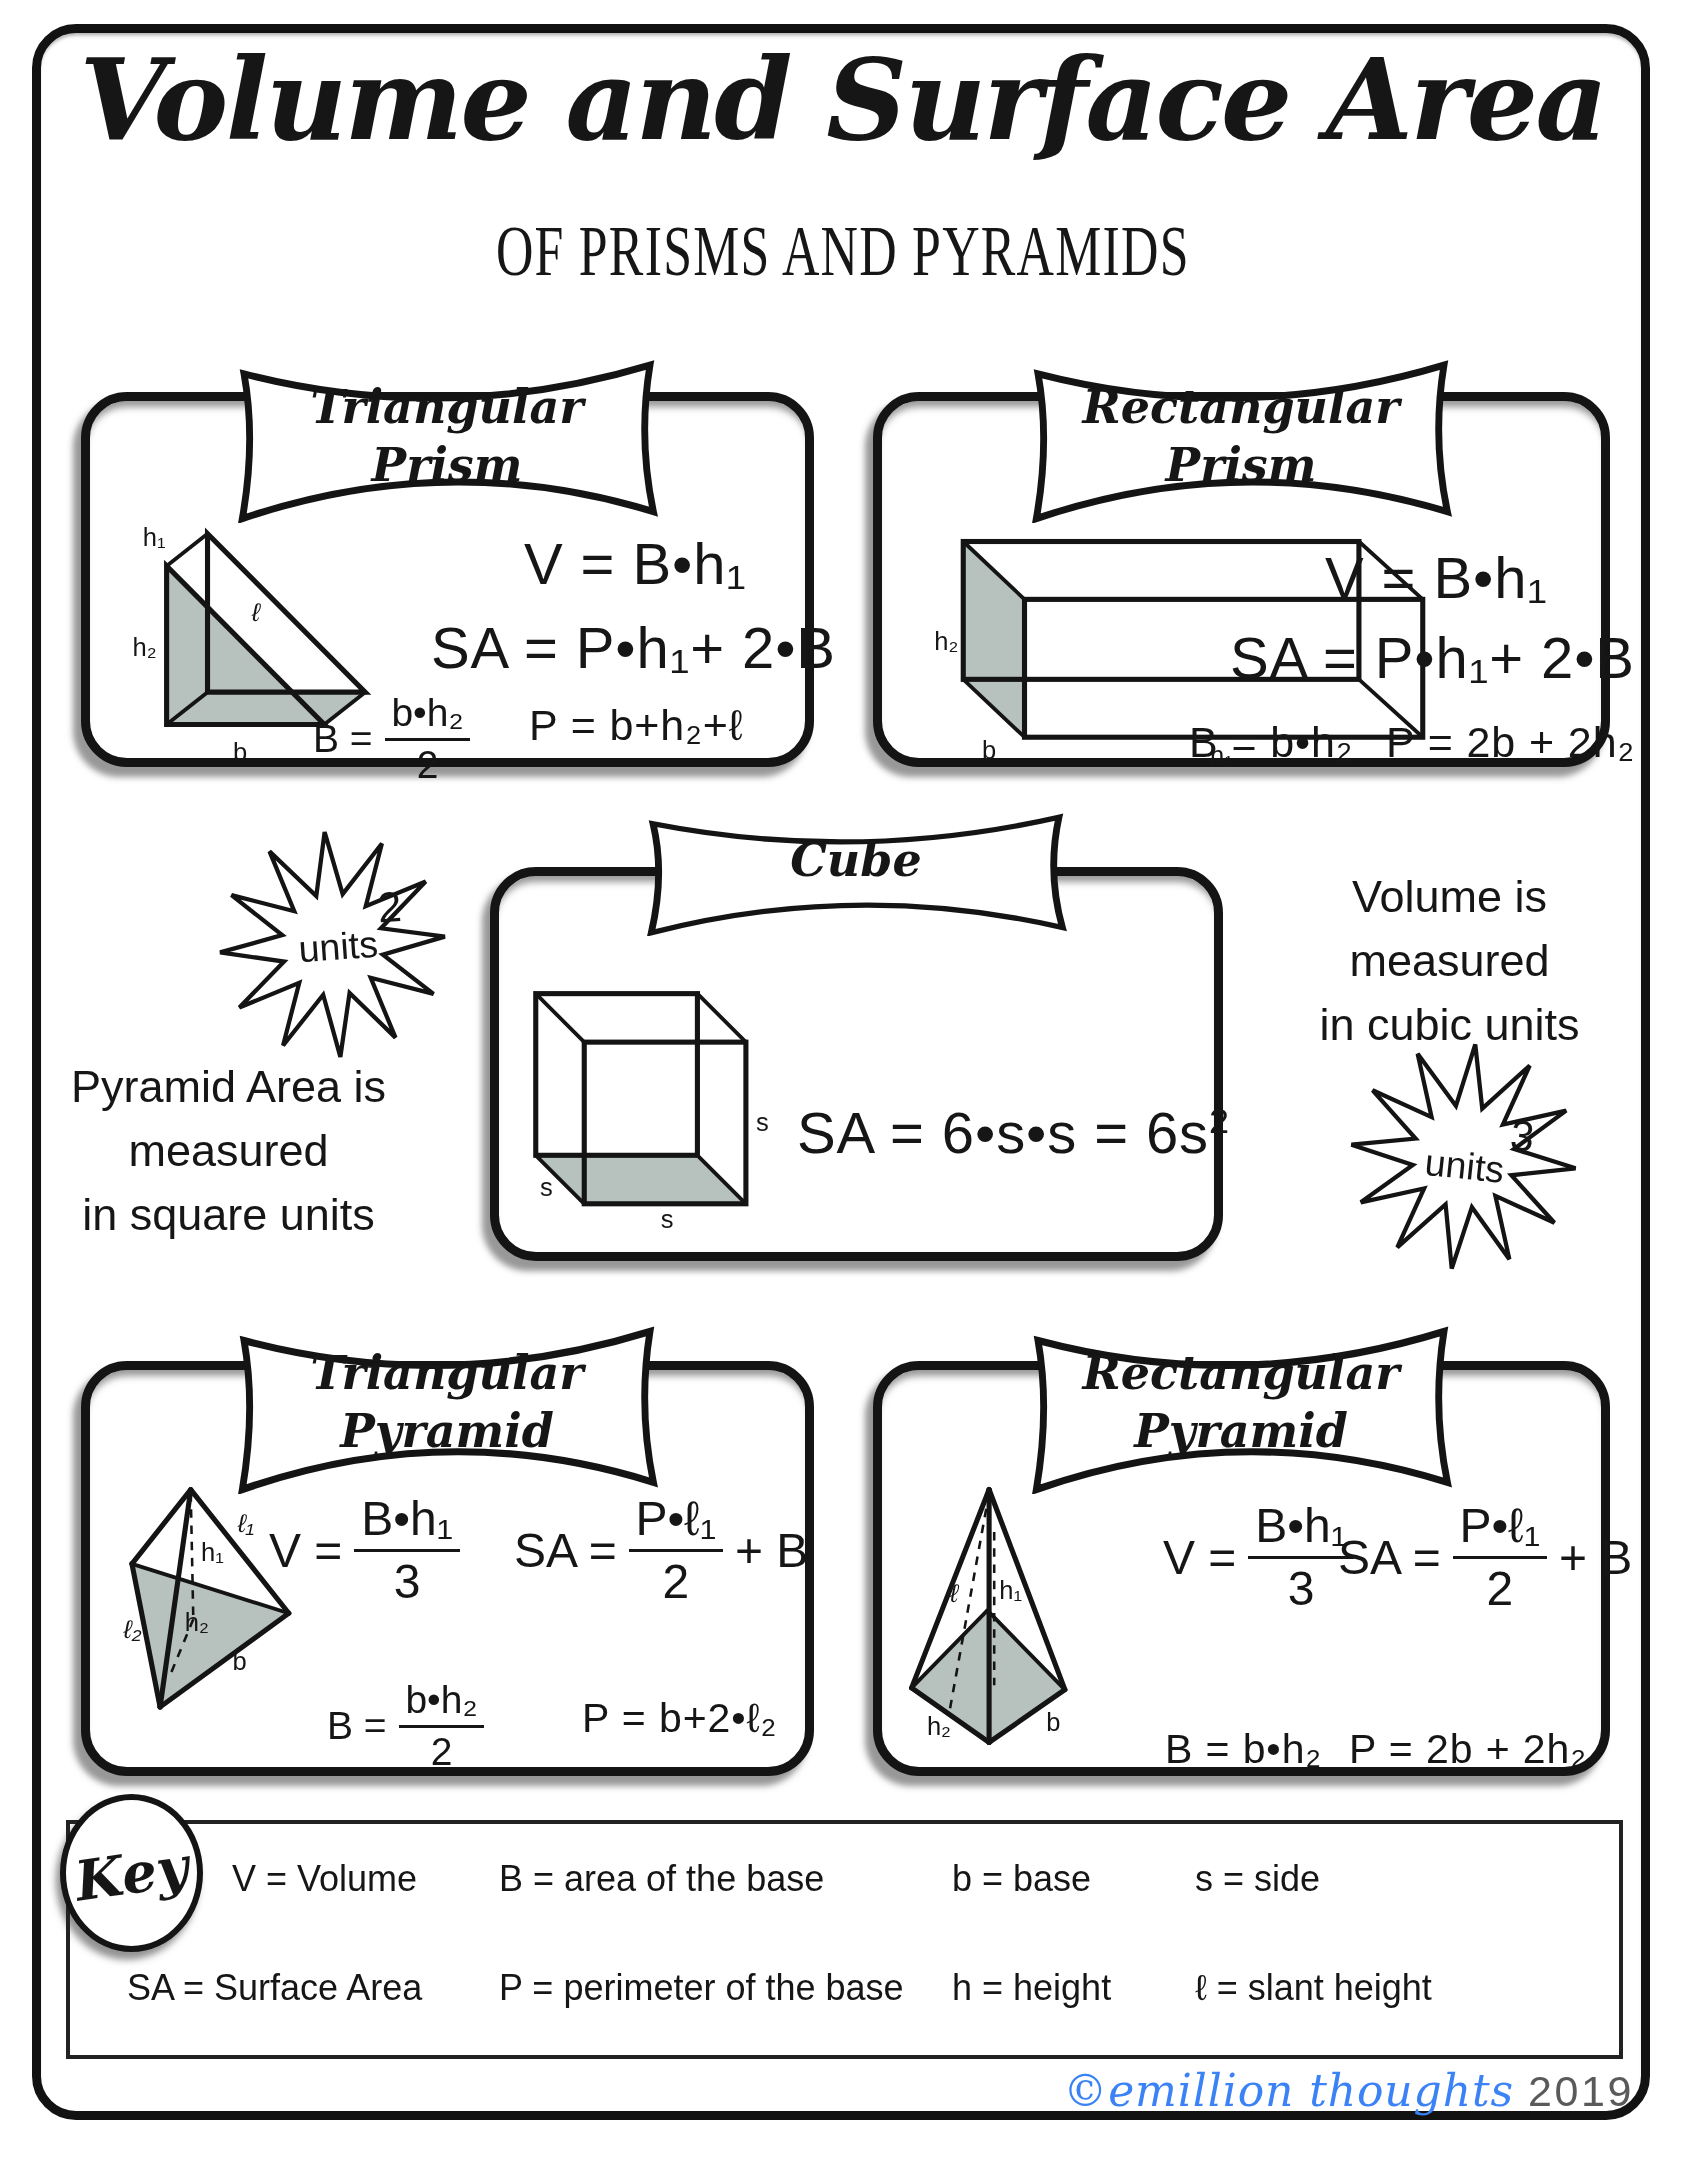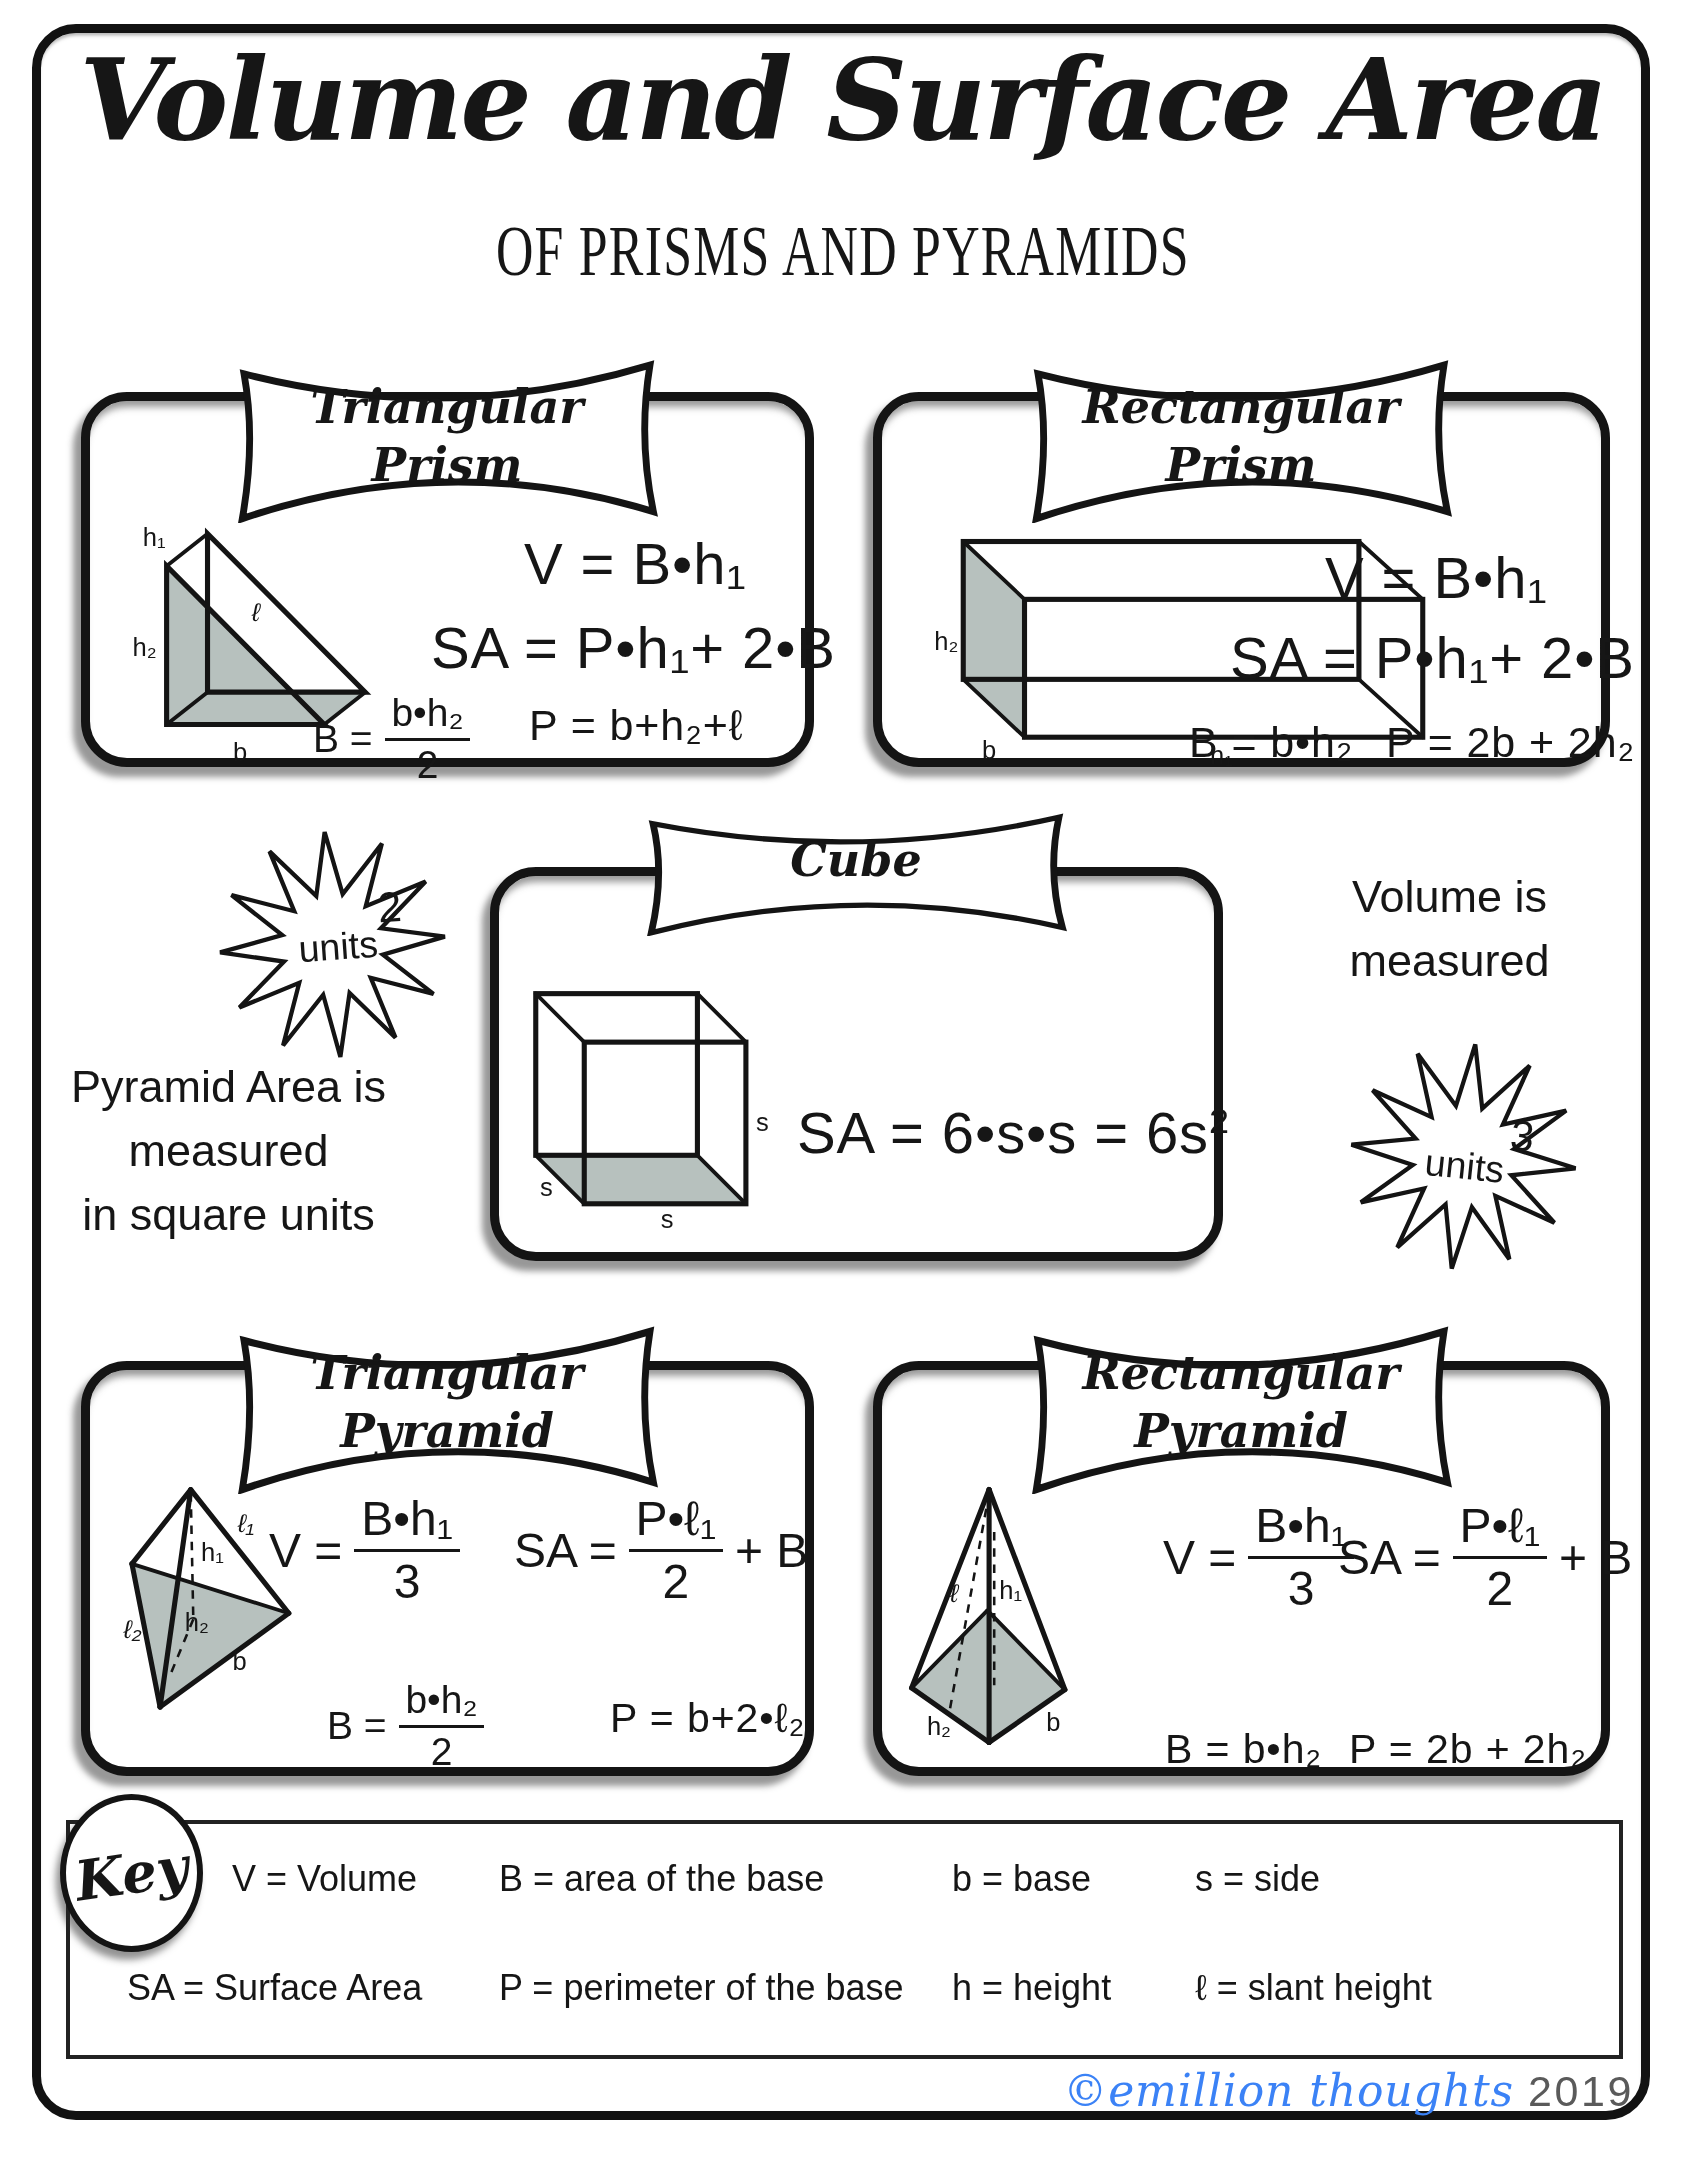--- a/index.html
+++ b/index.html
@@ -197,20 +197,21 @@
 </div>
 
 <div class="note" id="note-surface">
   <div>Pyramid Area is</div>
   <div>measured</div>
   <div>in square units</div>
 </div>
 <div class="note" id="note-volume">
   <div>Volume is</div>
   <div>measured</div>
+  <div>in cubic units</div>
 </div>
 
 <div class="star" id="star-sq">
   <svg viewBox="0 0 280 280">
     <polygon class="spoly" points="140,8 156,82 206,26 182,98 254,74 198,125 272,140 198,156 254,206 182,182 206,254 156,198 140,272 125,198 74,254 98,182 26,206 82,156 8,140 82,125 26,74 98,98 74,26 125,82"></polygon>
     <text x="100" y="158" font-size="44">units</text>
     <text x="196" y="118" font-size="50">2</text>
   </svg>
 </div>
 <div class="star" id="star-cu">
@@ -253,21 +254,21 @@
     </span>
     <span>+ B</span>
   </div>
   <div class="formfrac small" style="left:237px;top:308px">
     <span>B =</span>
     <span class="frac">
       <span class="num">b•h₂</span>
       <span class="den">2</span>
     </span>
   </div>
-  <div class="smform" style="left:520px;top:325px;font-size:41px">P = b+2•ℓ₂</div>
+  <div class="smform" style="left:492px;top:325px;font-size:41px">P = b+2•ℓ₂</div>
 </div>
 <div class="banner" id="banner-tpyr">
   <svg viewBox="0 0 500 195" preserveAspectRatio="none">
     <path d="M 14,24 Q 250,84 486,14 Q 472,98 490,182 Q 250,110 12,190 Q 28,100 14,24 Z" fill="#ffffff" stroke="#141414" stroke-width="8"></path>
   </svg>
   <div class="btext l1">Triangular</div>
   <div class="btext l2">Pyramid</div>
 </div>
 
 <div class="panel" id="panel-rpyr">

